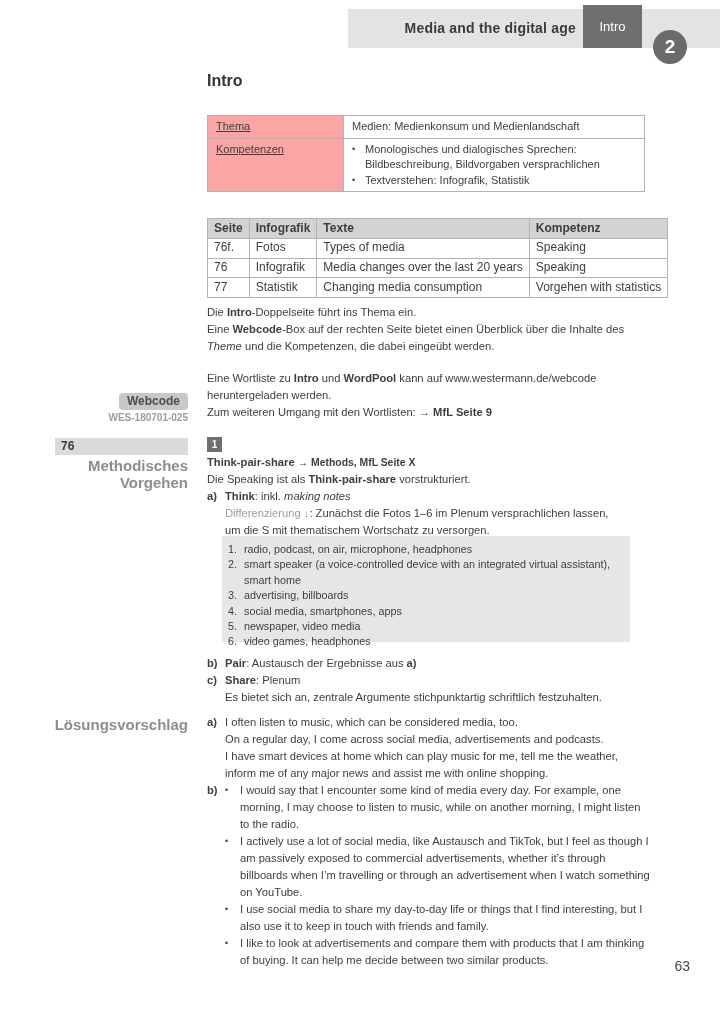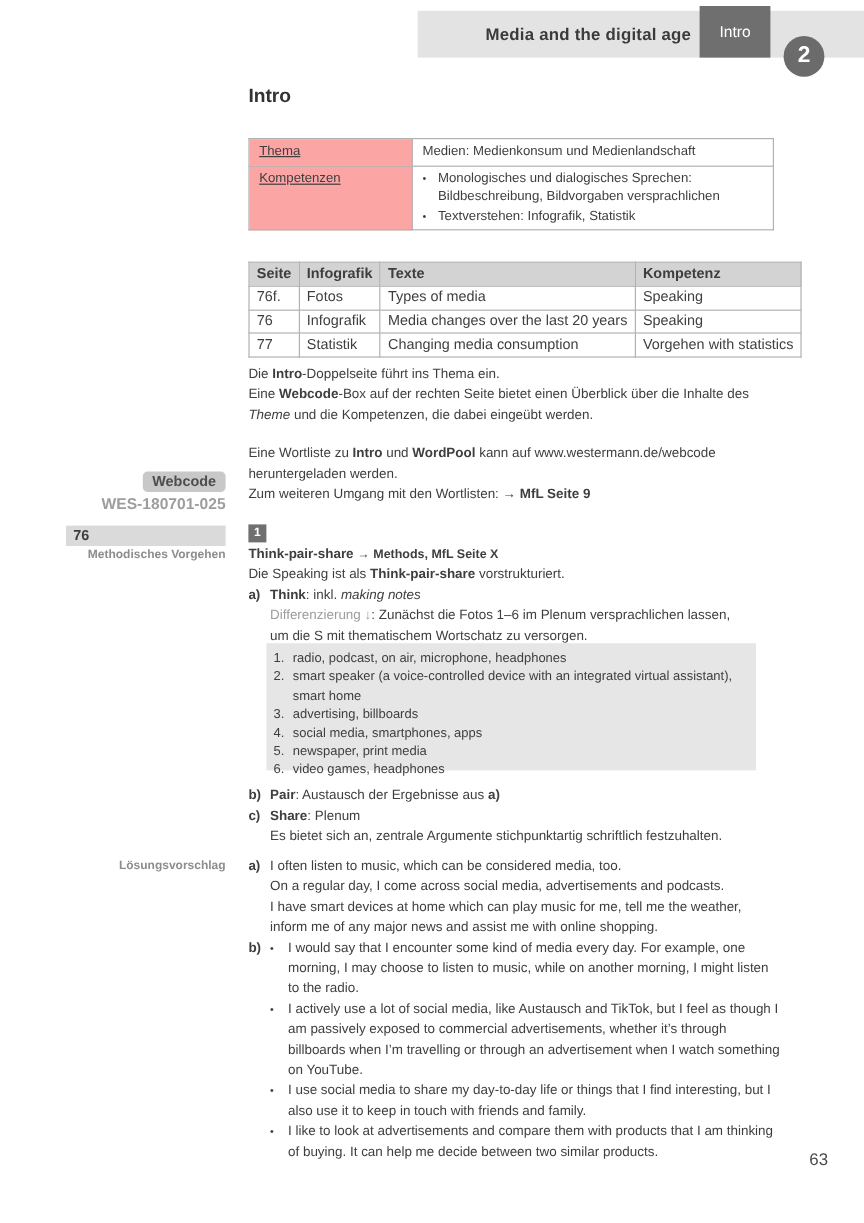--- a/index.html
+++ b/index.html
@@ -41,25 +41,25 @@
   .text-block{position:absolute;left:207px;width:442px;font-size:11.2px;line-height:17px;color:#3e3e3e;}
   .seg-b{font-weight:bold;}
   .seg-i{font-style:italic;}
   .seg-g{color:#9d9d9d;}
   .seg-bs{font-weight:bold;font-size:10.4px;}
 
   
   .sidebar-webcode{position:absolute;left:40px;top:373px;width:148px;text-align:right;}
   .webcode-pill{display:inline-block;background:#c8c8c8;border-radius:4px;padding:1px 8px 2px;
         font-size:12px;font-weight:bold;color:#4d4d4d;margin-top:20px;}
-  .webcode-value{margin-top:2px;font-size:13px;font-weight:bold;color:#9d9d9d;}
+  .webcode-value{margin-top:2px;font-size:10px;font-weight:bold;color:#9d9d9d;}
   .ref-bar{position:absolute;left:55px;top:438px;width:133px;height:17px;background:#dadada;
         font-size:12px;font-weight:bold;color:#3b3b3b;line-height:17px;padding-left:6px;
         box-sizing:border-box;}
-  .side-label{position:absolute;left:40px;width:148px;text-align:right;font-size:10px;
+  .side-label{position:absolute;left:40px;width:148px;text-align:right;font-size:15px;
         font-weight:bold;color:#8d8d8d;}
   .method-label{top:457px;}
   .solution-label{top:716px;}
 
   
   .task-badge{position:absolute;left:207px;top:437px;width:15px;height:15px;background:#6f6f6f;
         color:#fff;font-size:10px;font-weight:bold;display:flex;align-items:center;justify-content:center;}
   .hang{display:flex;}
   .hang .item-label{width:18px;flex-shrink:0;font-weight:bold;}
   .hang .item-content{flex:1;}
@@ -184,21 +184,21 @@
     <div class="row">
       <span class="num">3.</span>
       <span class="txt">advertising, billboards</span>
     </div>
     <div class="row">
       <span class="num">4.</span>
       <span class="txt">social media, smartphones, apps</span>
     </div>
     <div class="row">
       <span class="num">5.</span>
-      <span class="txt">newspaper, print media</span>
+      <span class="txt">newspaper, video media</span>
     </div>
     <div class="row">
       <span class="num">6.</span>
       <span class="txt">video games, headphones</span>
     </div>
   </div>
 
   <div class="text-block hang" style="top:655px;">
     <span class="item-label">b)</span>
     <span class="item-content"><span class="seg-b">Pair</span><span>: Austausch der Ergebnisse aus </span><span class="seg-b">a)</span></span>

